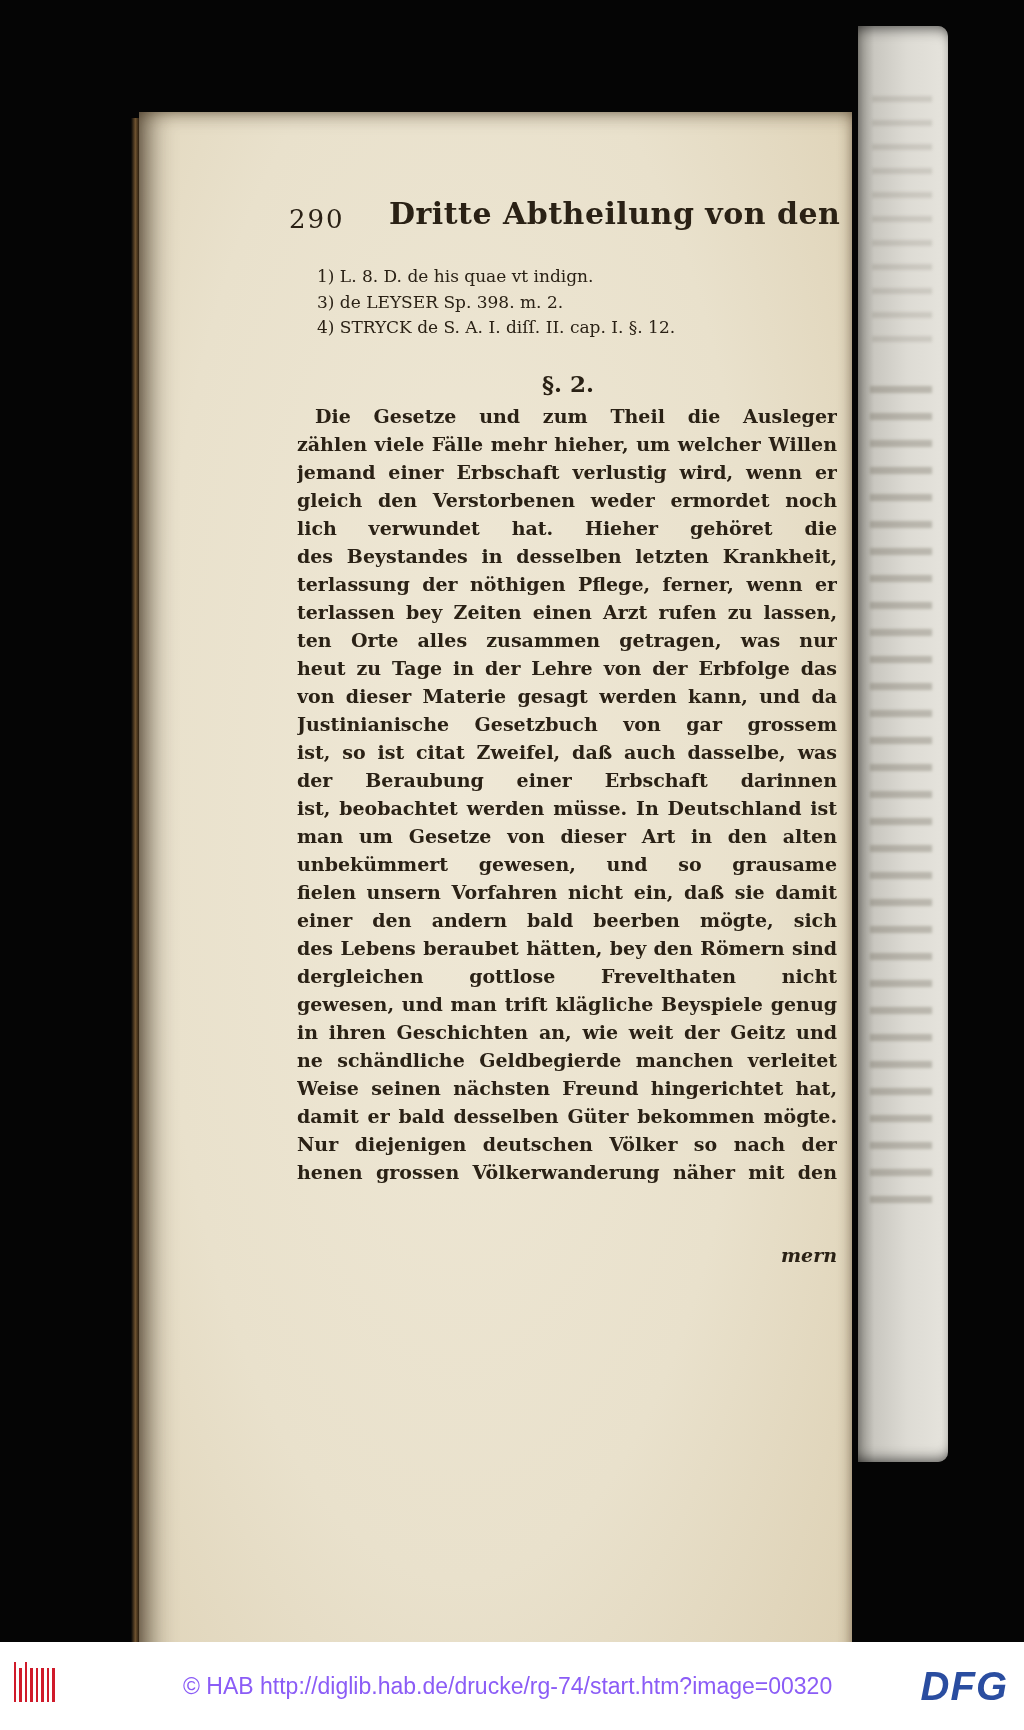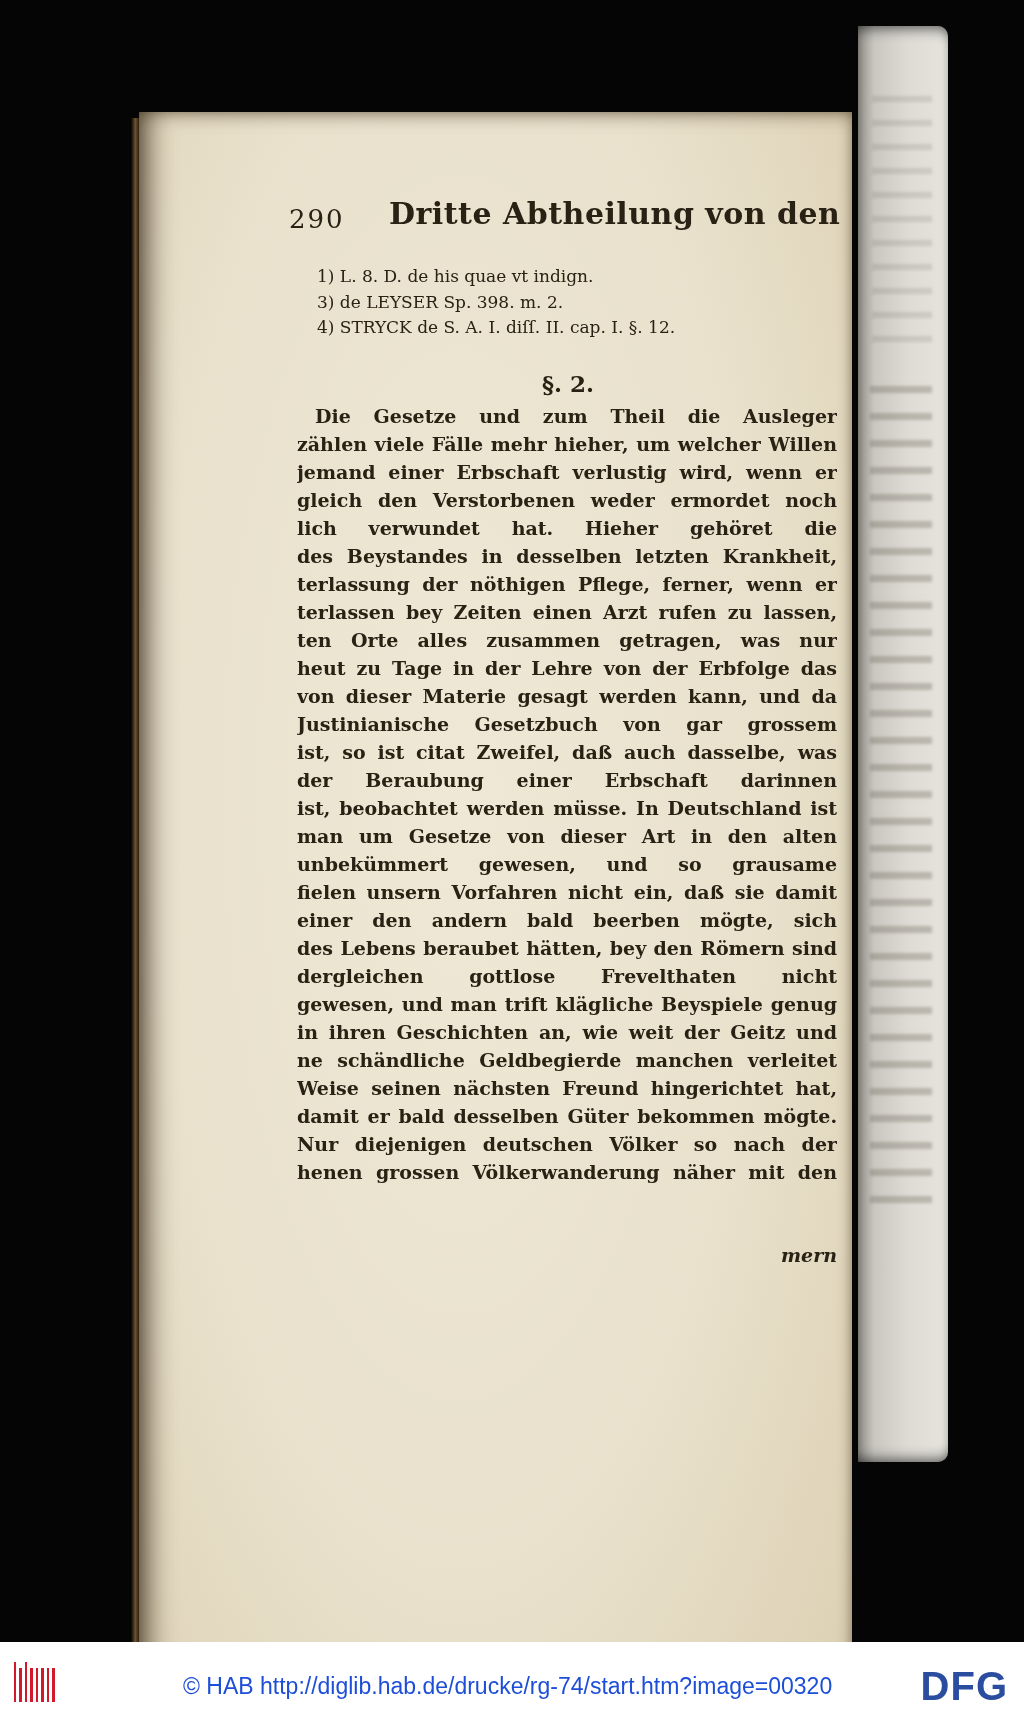--- a/index.html
+++ b/index.html
@@ -84,27 +84,27 @@
   .hab-logo{
     position:absolute;left:14px;top:26px;width:44px;height:34px;
     background:repeating-linear-gradient(90deg, var(--hab-red) 0 2.5px, transparent 2.5px 5.5px);
   }
   .hab-logo::after{ 
     content:"";position:absolute;left:0;top:-6px;width:22px;height:6px;
     background:repeating-linear-gradient(90deg, var(--hab-red) 0 2.5px, transparent 2.5px 11px);
   }
   .copyright{
     position:absolute;left:183px;top:50%;transform:translateY(-50%);
-    font-family:"Liberation Sans", sans-serif;font-size:23px;color:#1d4ed8;
+    font-family:"Liberation Sans", sans-serif;font-size:23px;color:#8b5cf6;
     white-space:nowrap;
   }
   .dfg-logo{
     position:absolute;right:16px;top:50%;transform:translateY(-50%);
     font-family:"Liberation Sans", sans-serif;font-size:40px;font-weight:bold;
-    color:var(--dfg-blue);letter-spacing:1px;
+    font-style:italic;color:var(--dfg-blue);letter-spacing:1px;
   }
 </style>
 </head>
 <body>
 
 <div class="facing-page">
   <div class="bleed-top"></div>
   <div class="bleed-main"></div>
 </div>
 

